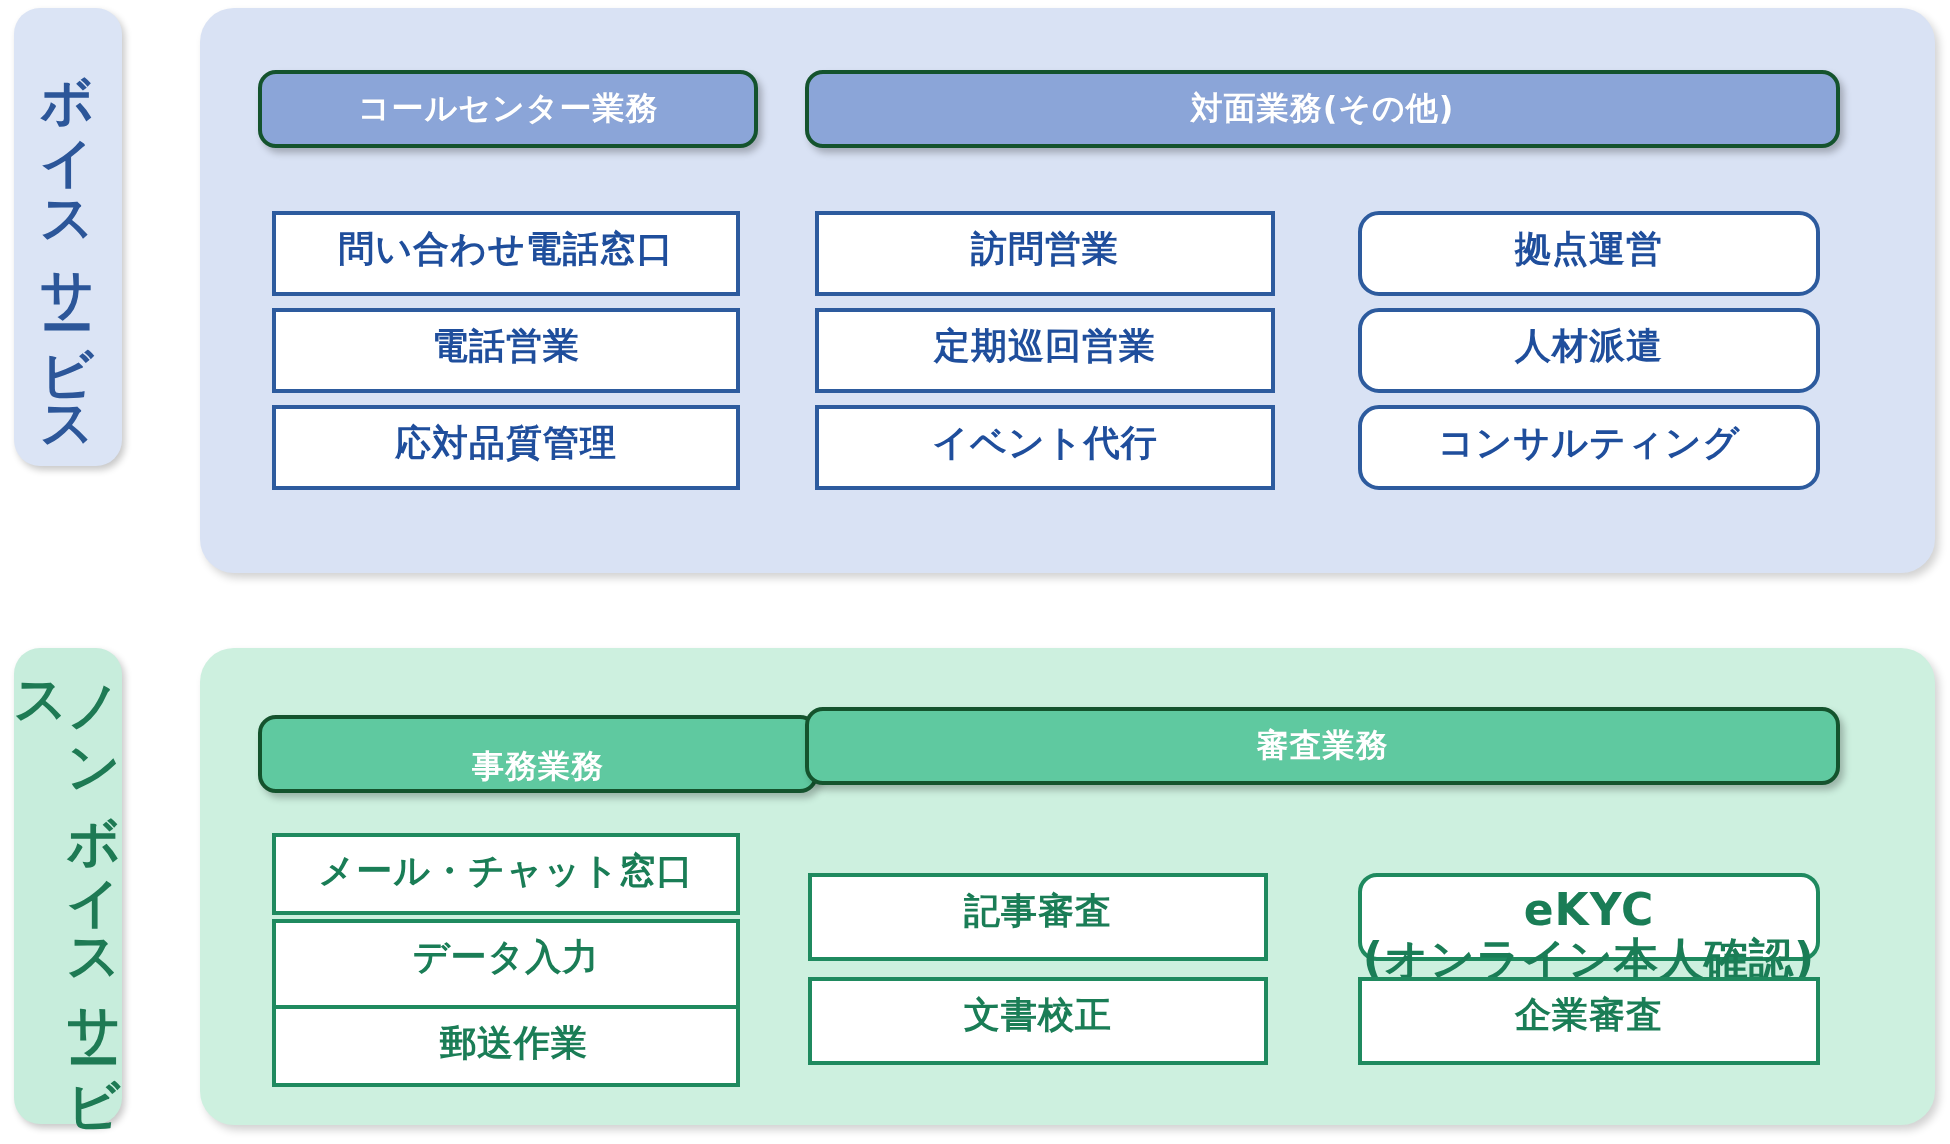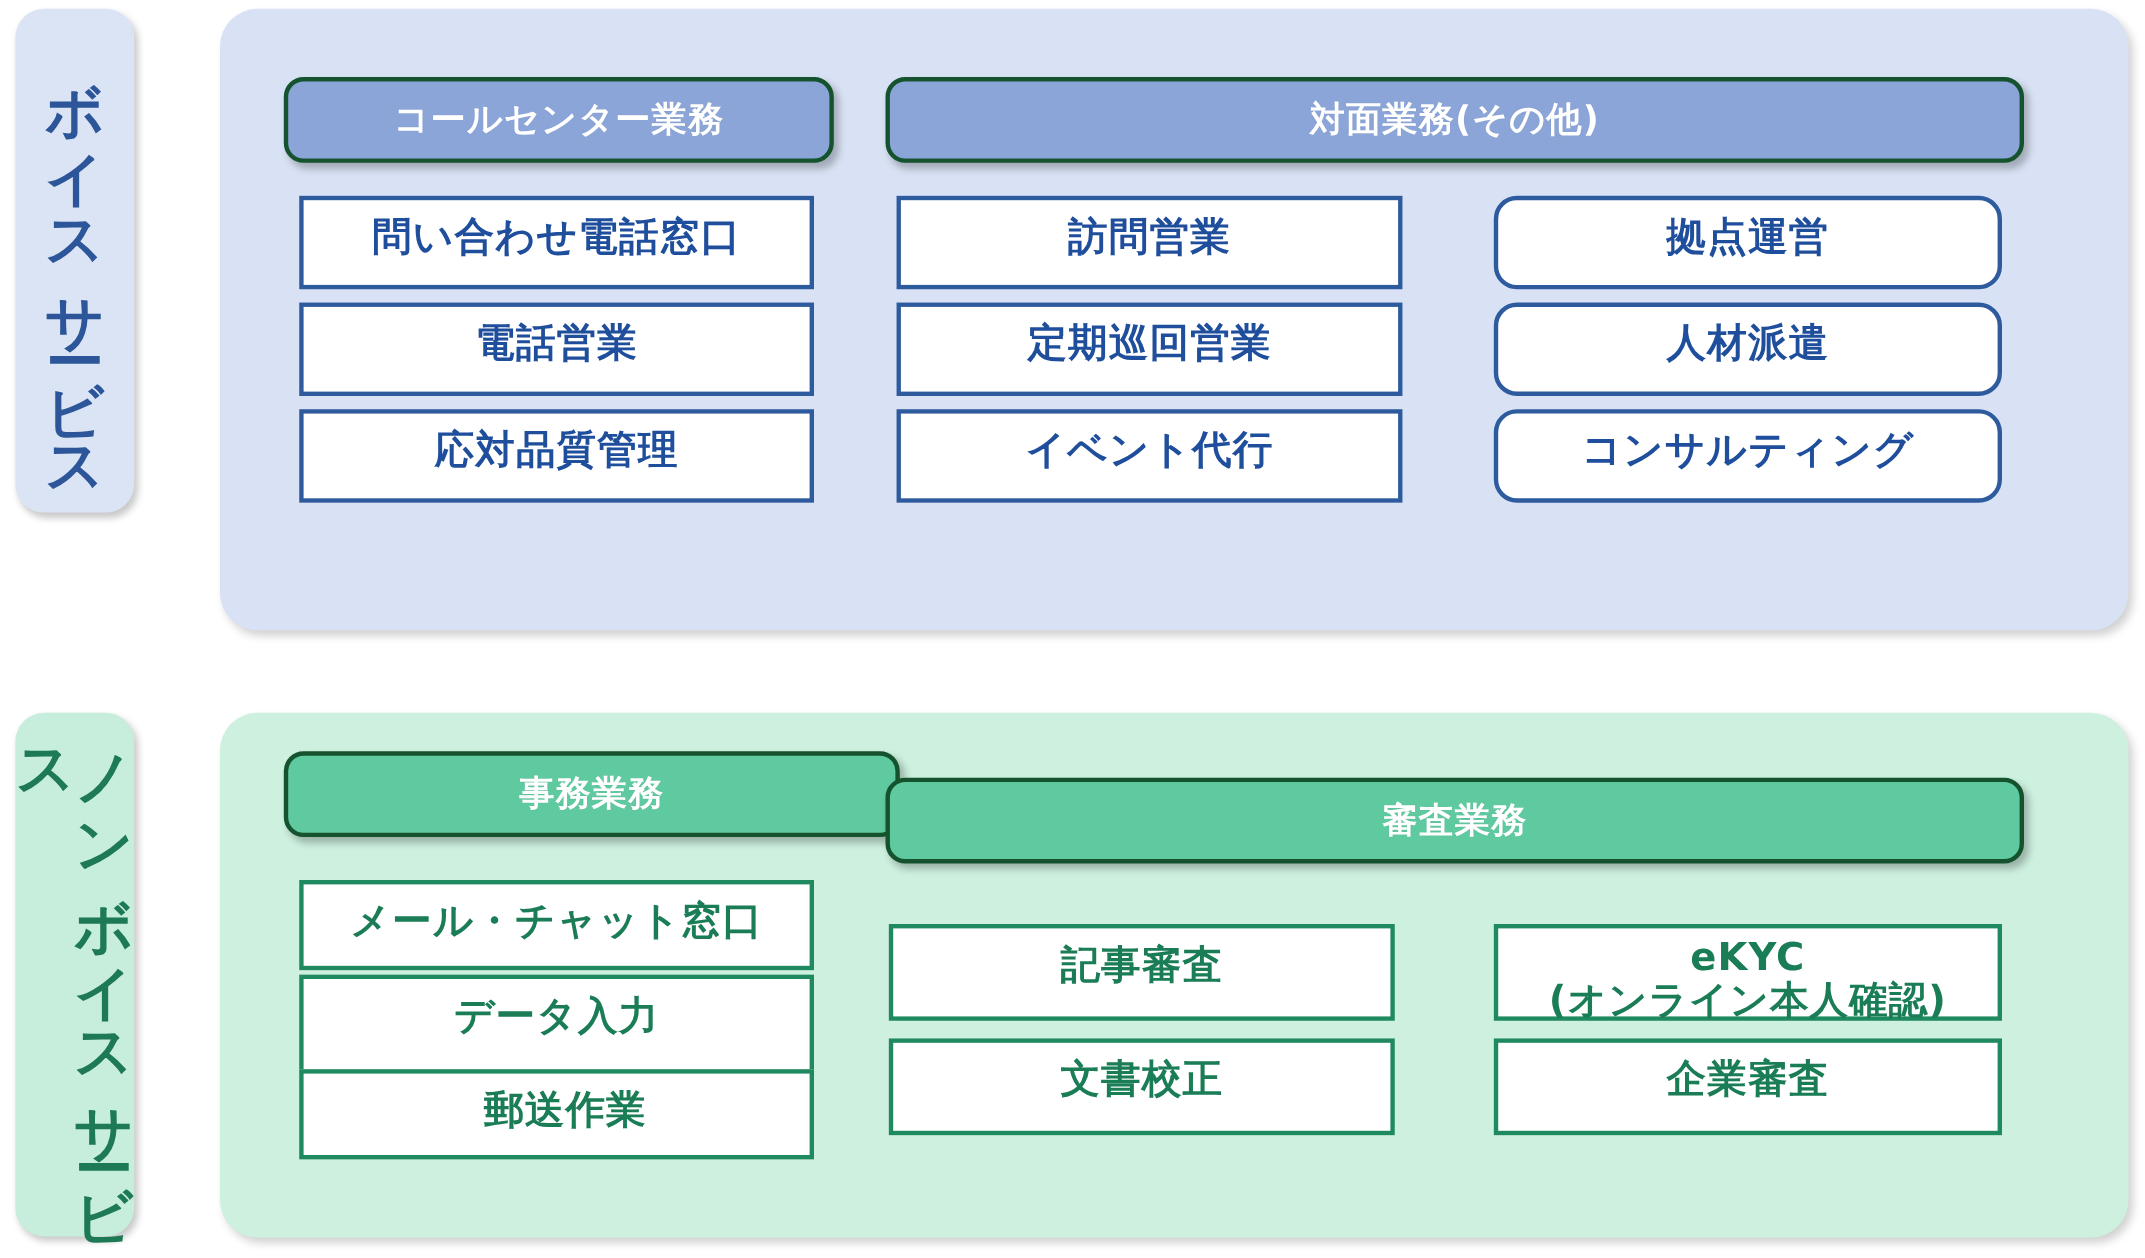--- a/index.html
+++ b/index.html
@@ -68,40 +68,41 @@
     letter-spacing: 1px;
     box-shadow: 4px 5px 7px rgba(0,0,0,0.25);
     text-shadow: 0 0 1px rgba(0,0,0,0.10);
     margin-top: 35px;
   }
   .ghead-blue  { background: #8ba5d8; }
   .ghead-green { background: #5fc9a0; }
 
   .gh-call    { left: 258px;  top: 35px;  width: 500px;  height: 78px; }
   .gh-face    { left: 805px;  top: 35px;  width: 1035px; height: 78px; }
-  .gh-office  { left: 258px;  top: 648px; width: 560px;  height: 78px; }
+  .gh-office  { left: 258px;  top: 680px; width: 560px;  height: 78px; align-items: flex-end; }
   .gh-review  { left: 805px;  top: 672px; width: 1035px; height: 78px; }
 
   
   .item {
     position: absolute;
     background: #ffffff;
     display: flex;
     align-items: flex-start;
     justify-content: center;
     padding-top: 14px;
     font-weight: bold;
     font-size: 36px;
     line-height: 1.12;
     text-align: center;
     letter-spacing: 1px;
+    margin-top: 33px;
   }
   .item-blue  { border: 4px solid #2d5b9e; color: #1f4e9c; }
   .item-green { border: 4px solid #1f8a5f; color: #1a7d56; }
-  .item.two-line { padding-top: 8px; font-size: 35px; }
+  .item.two-line { padding-top: 8px; font-size: 44px; border-radius: 19px; }
 
   
   .c1 { left: 272px;  width: 468px; }
   .c2 { left: 815px;  width: 460px; }
   .c3 { left: 1358px; width: 462px; border-radius: 21px; }
 
   .r1 { top: 178px; height: 85px; }
   .r2 { top: 275px; height: 85px; }
   .r3 { top: 372px; height: 85px; }
 

